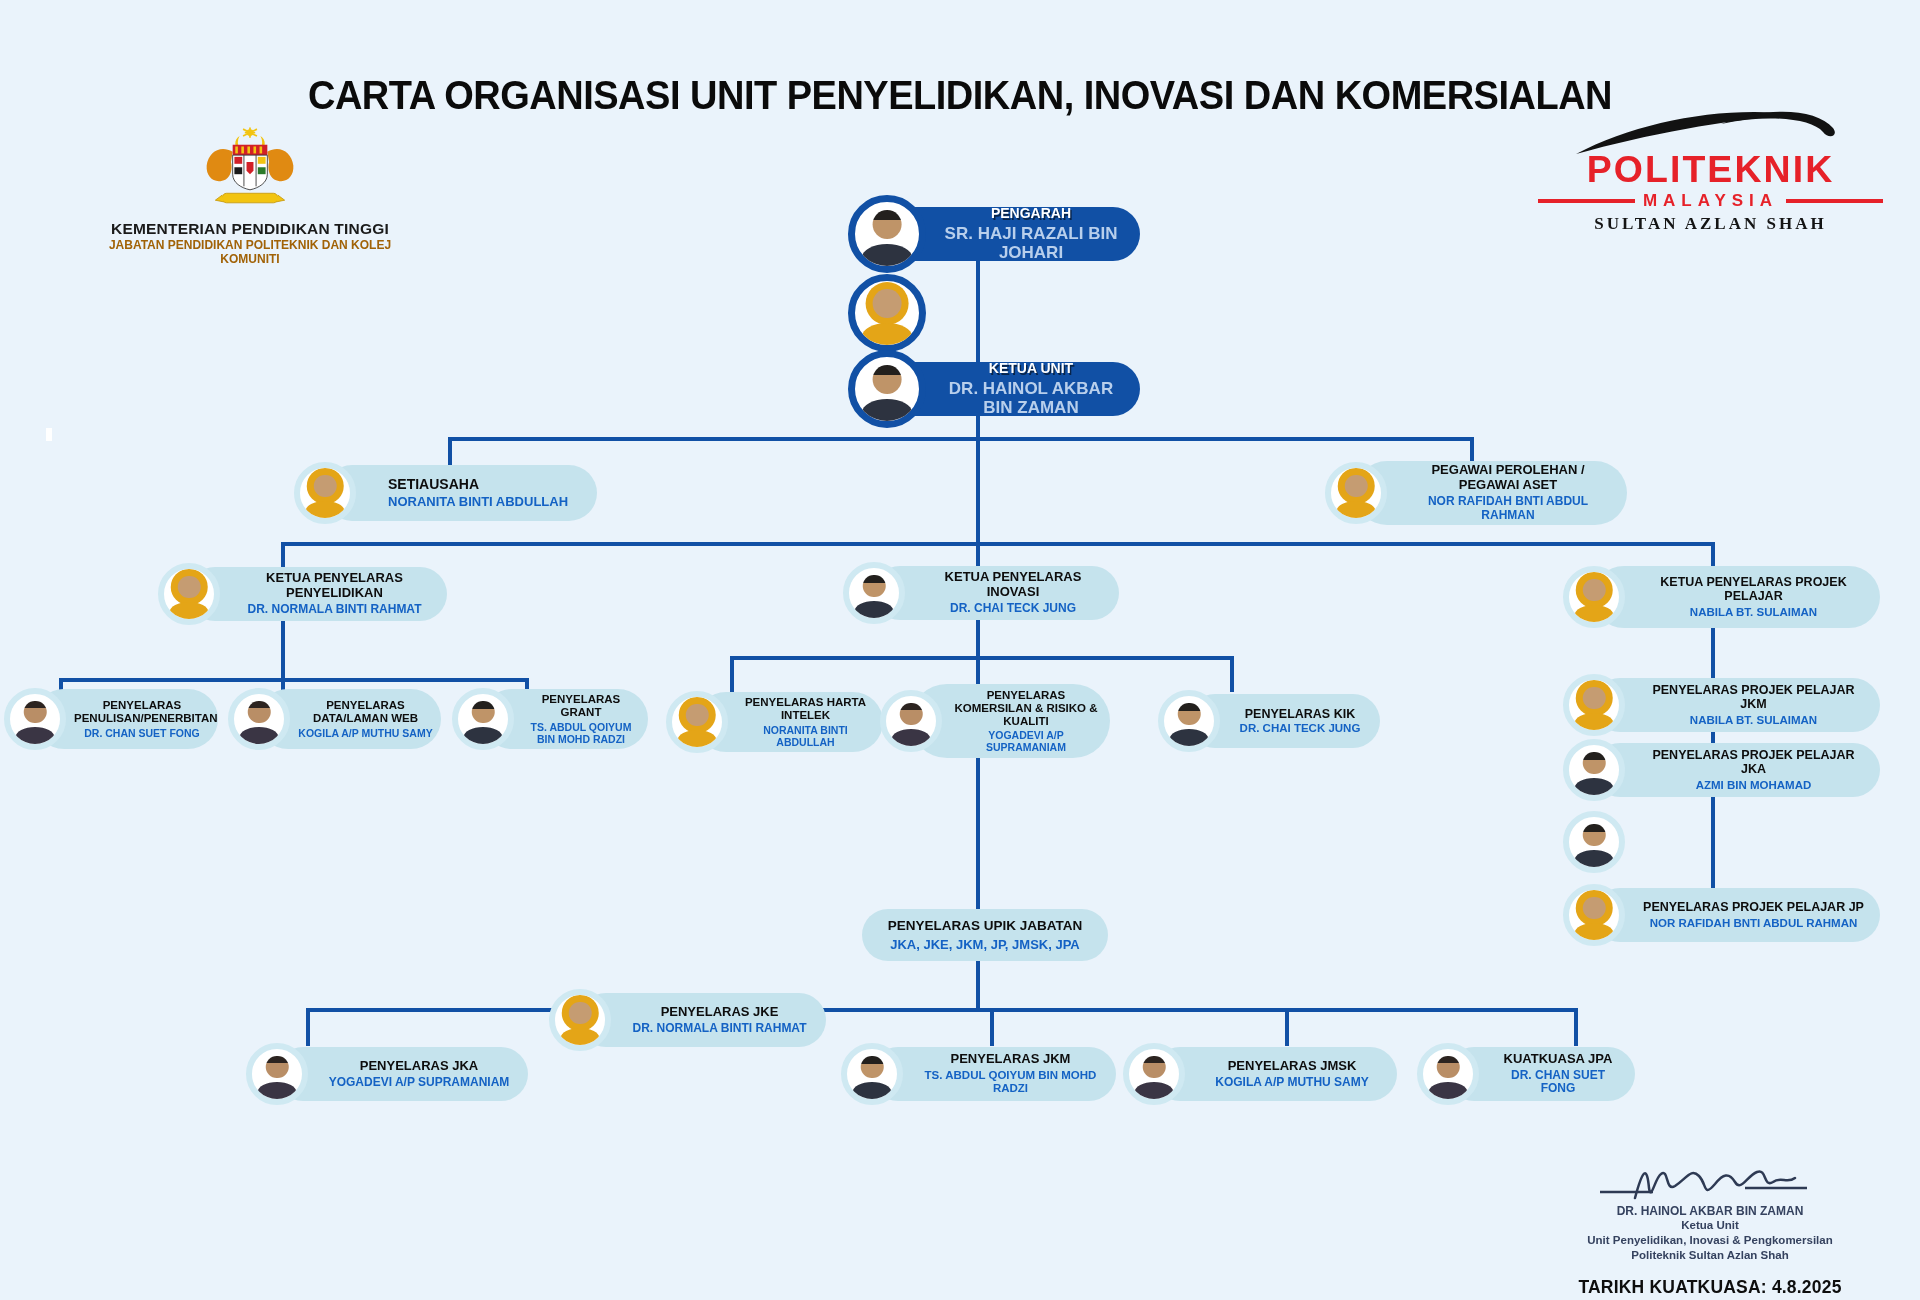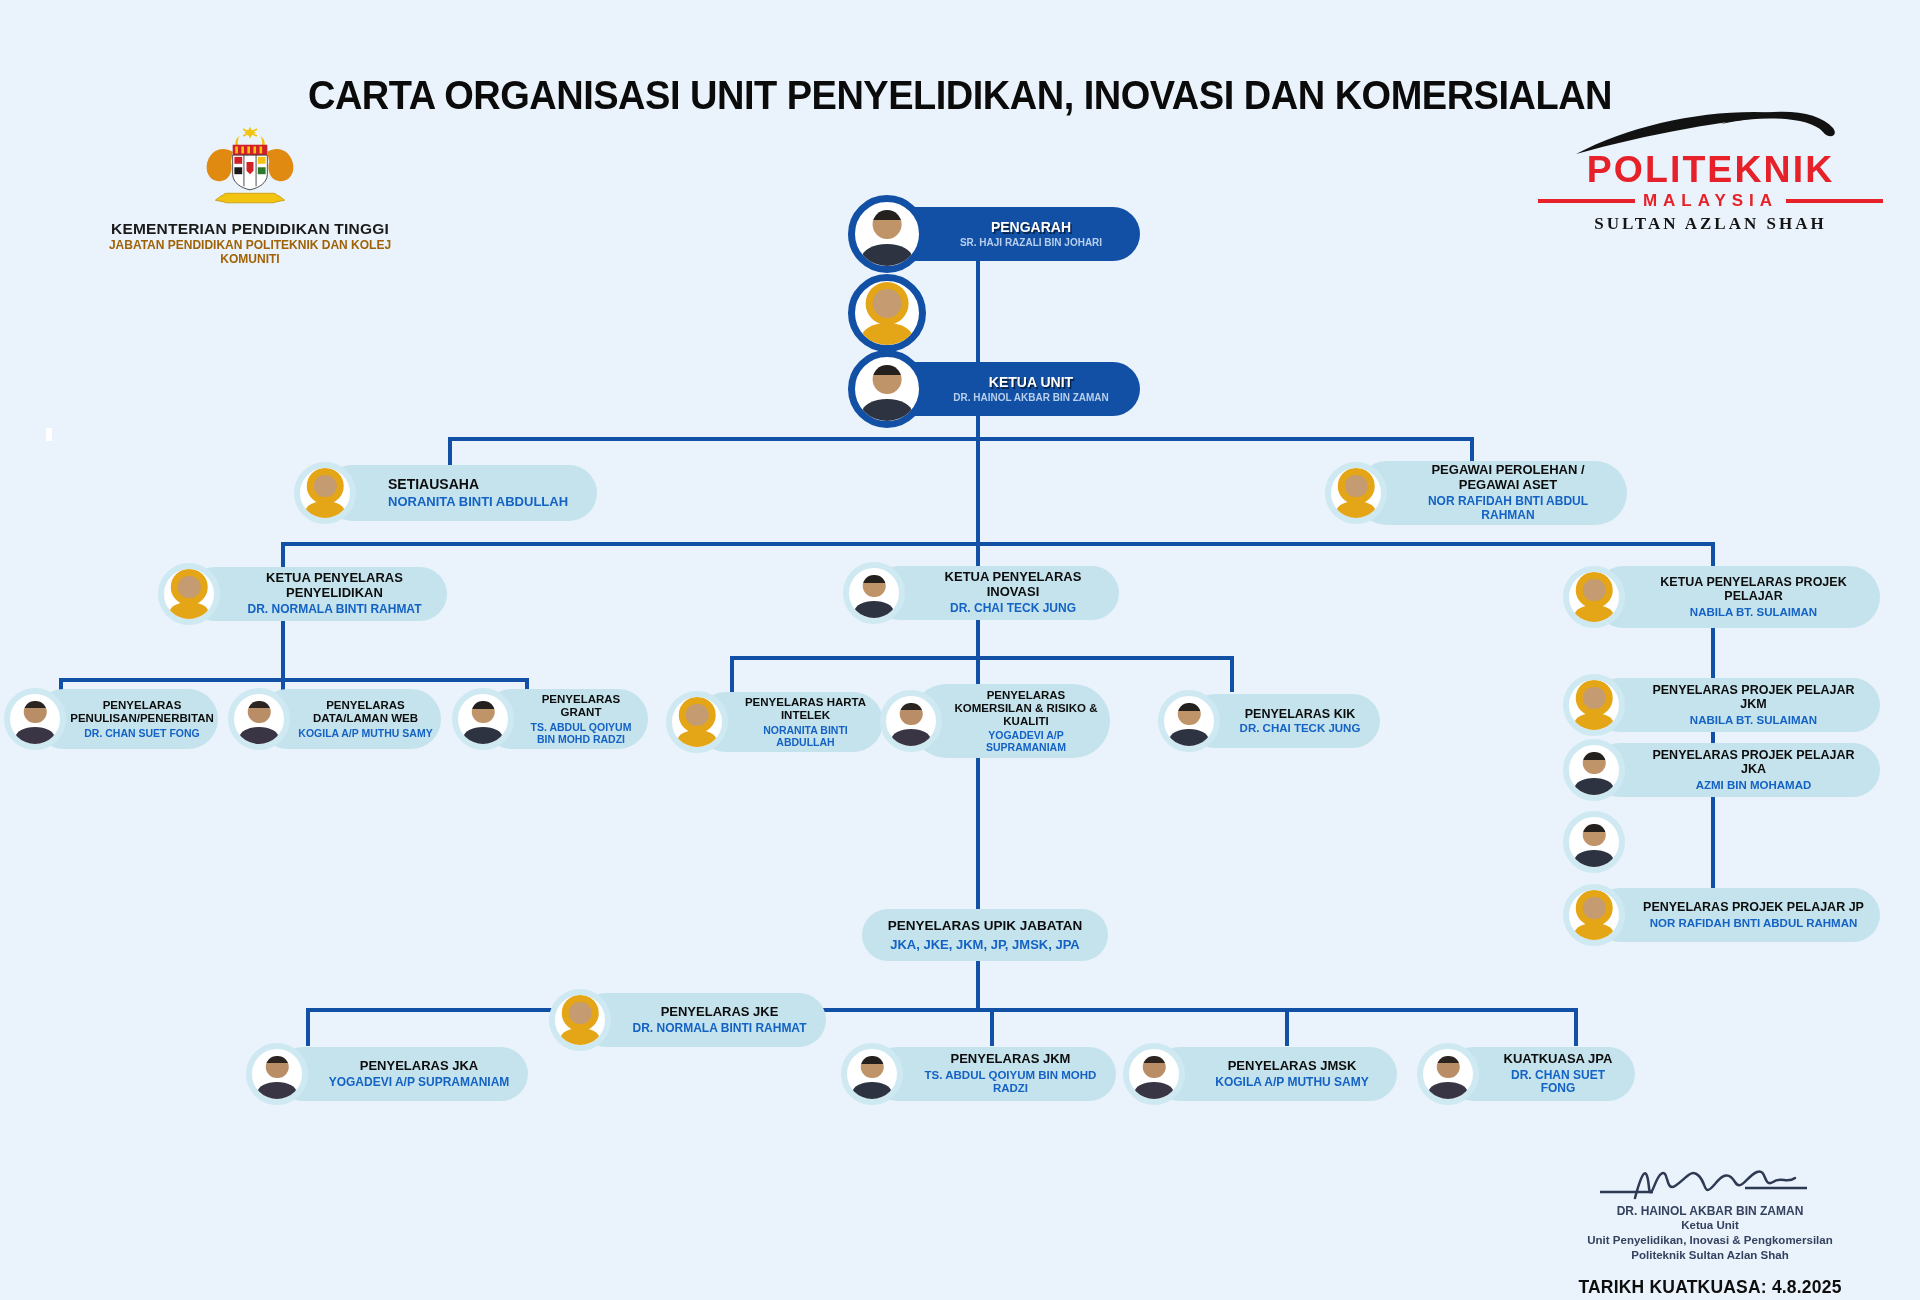--- a/index.html
+++ b/index.html
@@ -37,21 +37,21 @@
   .brand .bcampus{font-family:"Liberation Serif","DejaVu Serif",serif;font-size:17px;font-weight:700;color:#141414;letter-spacing:3px;margin-top:3px}
   
   .hl,.vl{position:absolute;background:var(--blue);z-index:1}
   .hl{height:4px}
   .vl{width:4px}
   
   .node{position:absolute;height:64px;z-index:3}
   .node .pill{
     position:absolute;left:30px;right:0;top:50%;transform:translateY(-50%);
     height:var(--ph,54px);background:var(--light);border-radius:999px;
-    display:flex;flex-direction:column;align-items:center;justify-content:center;
+    display:flex;flex-direction:column;justify-content:center;
     padding:2px 12px 2px 46px;box-sizing:border-box;text-align:center;line-height:1.15;
   }
   .photo{
     position:absolute;left:0;top:50%;transform:translateY(-50%);
     width:62px;height:62px;border-radius:50%;background:#fff;
     border:6px solid var(--ring);box-sizing:border-box;overflow:hidden;z-index:2;
   }
   .photo::before{ 
     content:"";position:absolute;left:50%;top:13%;transform:translateX(-50%);
     width:45%;height:45%;border-radius:50%;background:#c09a72;
@@ -66,21 +66,21 @@
   .photo[data-variant="male"]::after{background:#2d3340}
   .photo[data-variant="female"]::before{background:linear-gradient(#2c2420 32%,#b98e66 32%)}
   .photo[data-variant="female"]::after{background:#3a3544}
   .bt{font-size:13px;font-weight:800;color:#0d0d0d}
   .bn{font-size:12px;font-weight:800;color:var(--nameblue);margin-top:2px}
   
   .node.dark{height:80px}
   .dark .pill{background:var(--blue);padding-left:56px}
   .dark .photo{width:78px;height:78px;border:7px solid var(--blue)}
   .dark .bt{color:#ffffff;font-size:14px;text-shadow:1.5px 1.5px 0 rgba(0,0,0,.55)}
-  .dark .bn{color:#b8cfec;font-size:10px;text-shadow:none}
+  .dark .bn{color:#b8cfec;font-size:17px;text-shadow:none}
   
   .sm .pill{padding-left:40px;padding-right:8px}
   .sm .bt{font-size:11.5px}
   .sm .bn{font-size:10.5px;margin-top:1px}
   .md .bt{font-size:12.5px}
   .md .bn{font-size:11.5px}
   .ta-l .pill{align-items:flex-start;text-align:left;padding-left:64px}
   
   .plain{position:absolute;background:var(--light);border-radius:26px;z-index:3;
     display:flex;flex-direction:column;align-items:center;justify-content:center;line-height:1.2}

